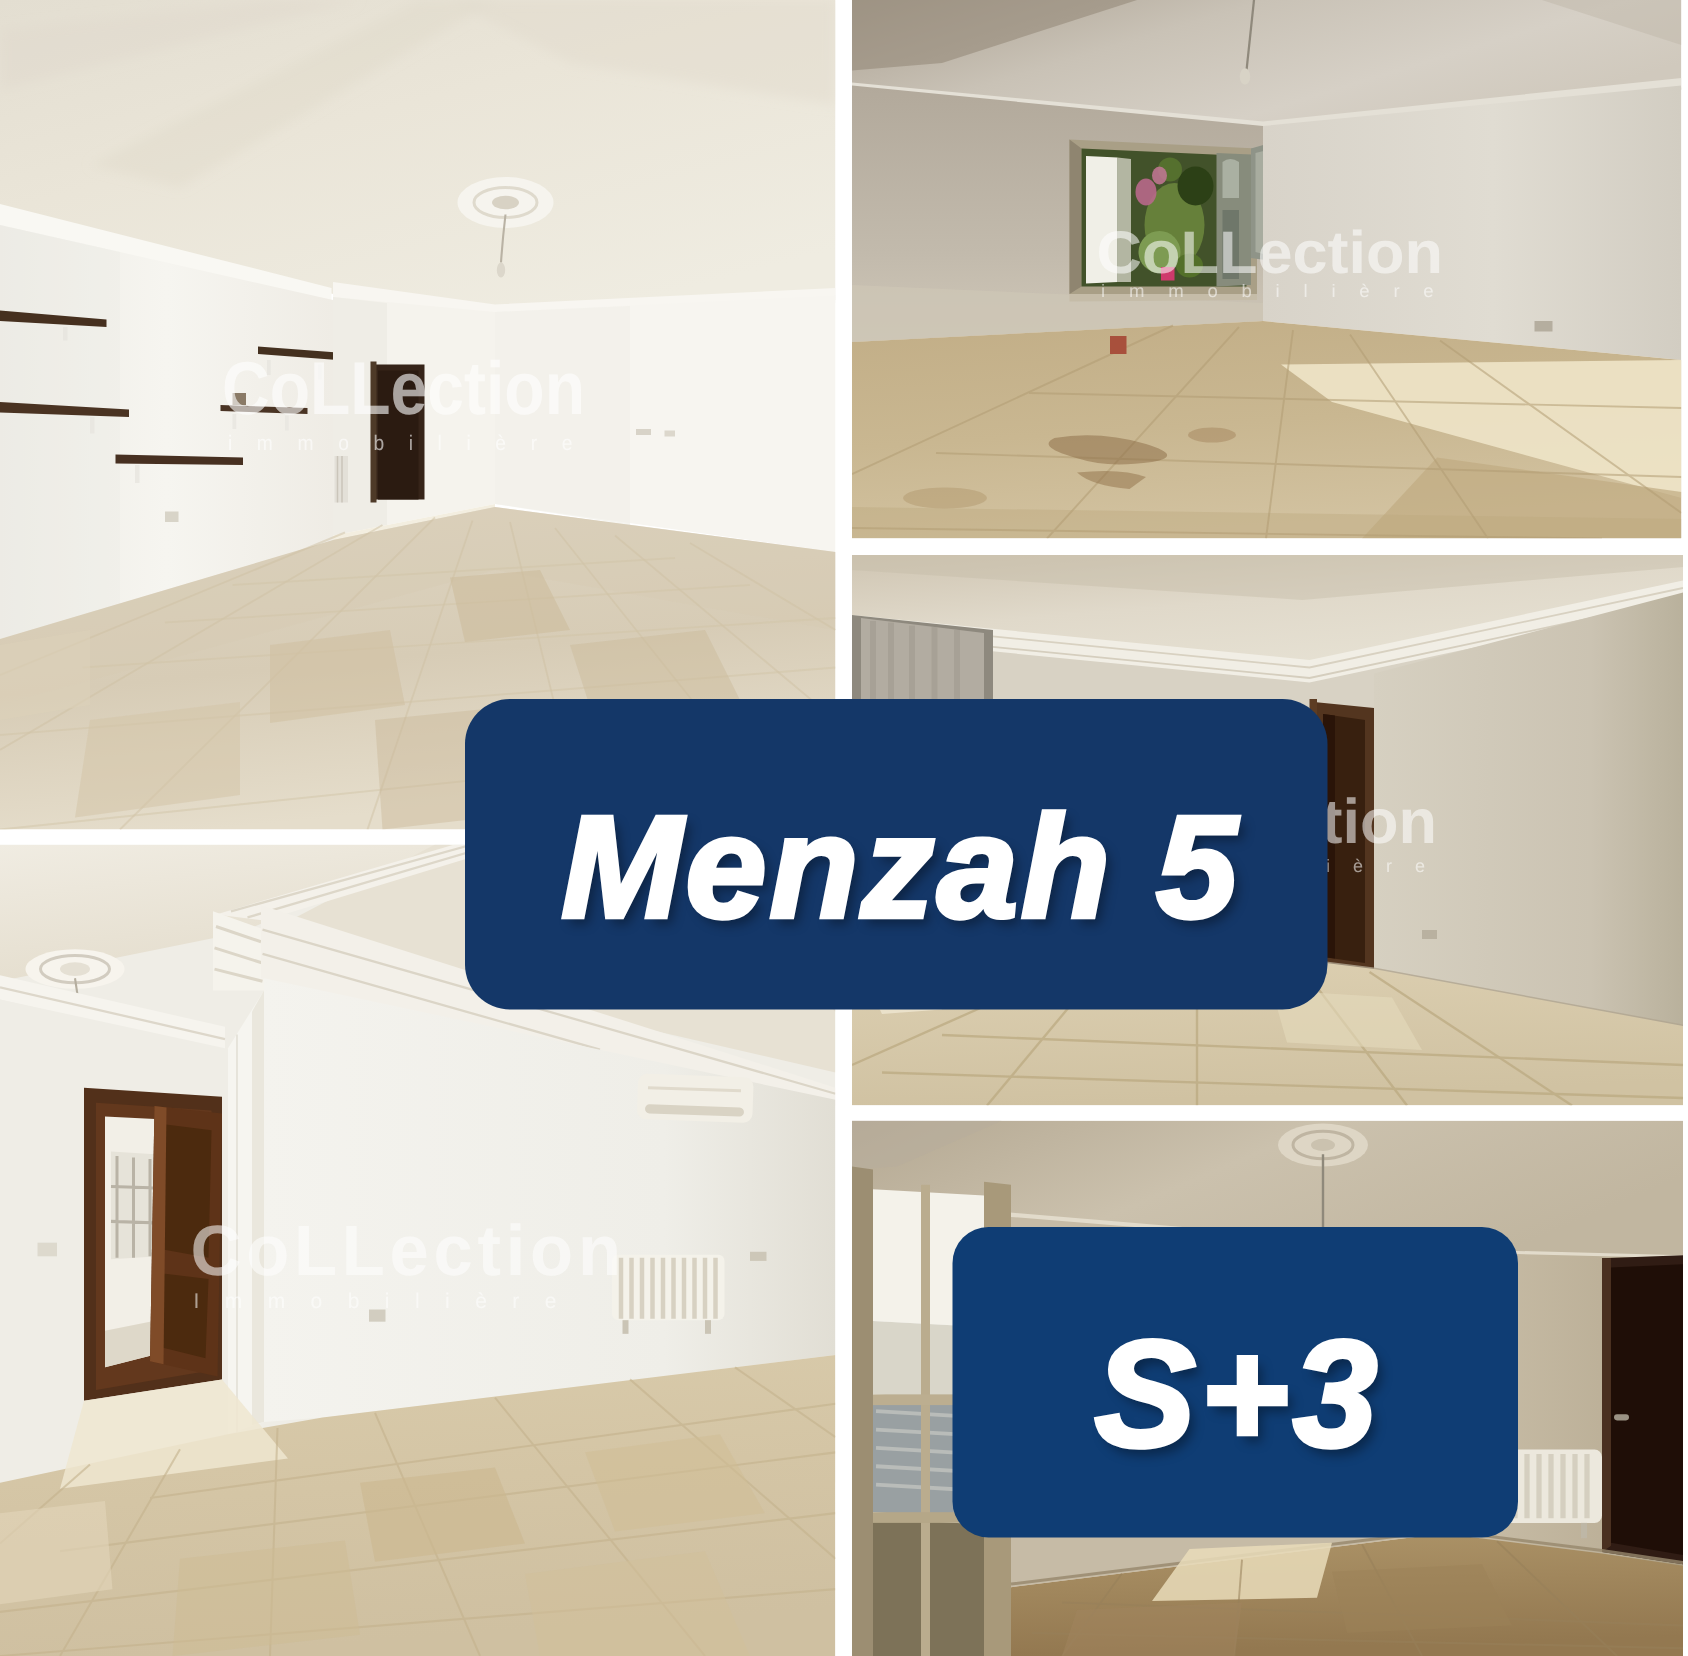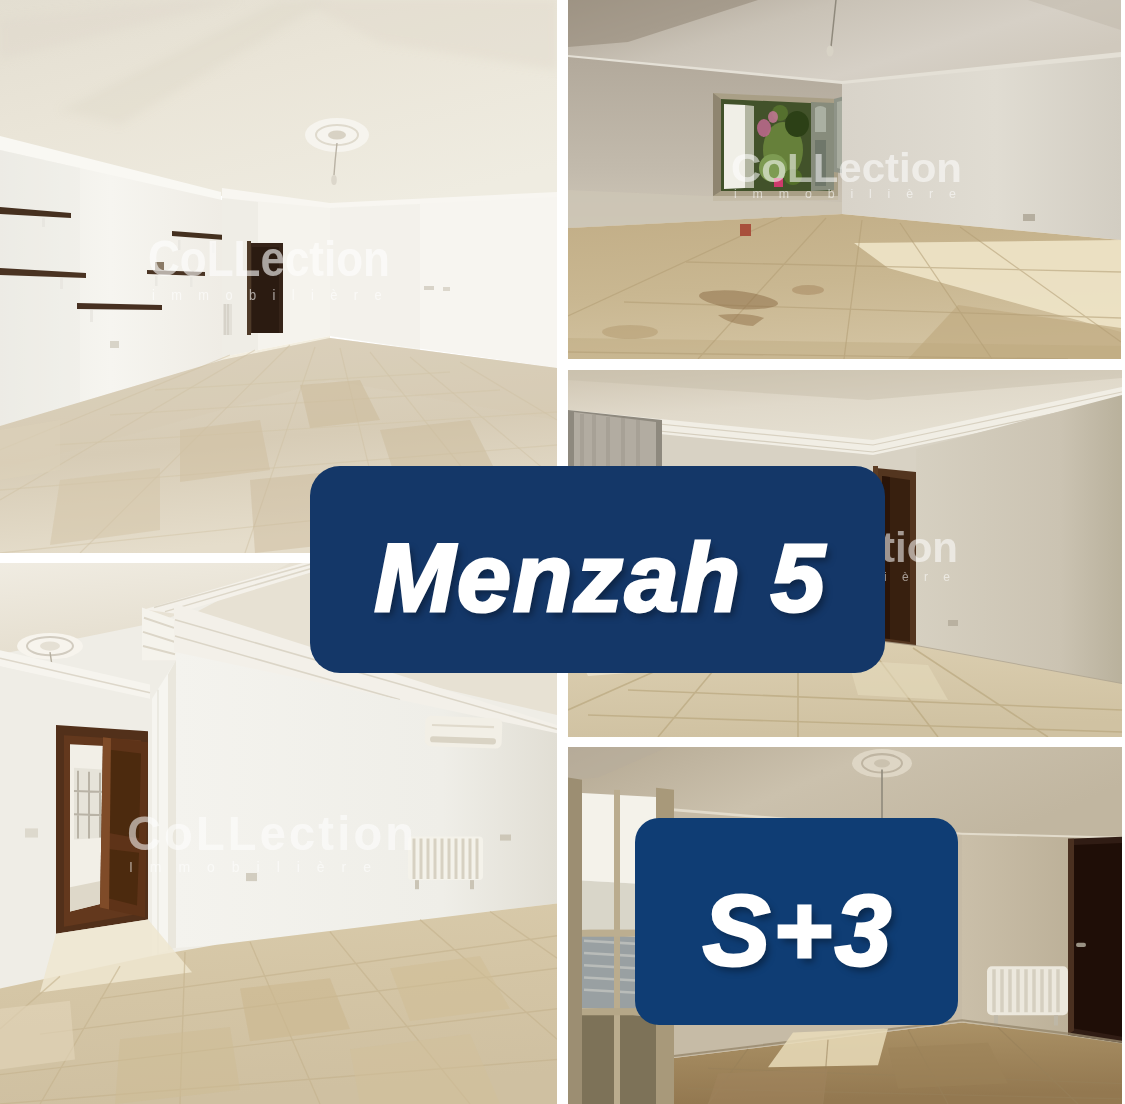--- a/index.html
+++ b/index.html
@@ -551,17 +551,17 @@
 <polygon points="320,295 420,290 440,330 330,335" fill="#9c8257" opacity="0.5"></polygon>
 <polygon points="150,320 260,315 255,350 140,350" fill="#a18660" opacity="0.45"></polygon>
         </g>
 </svg>
 </div>
 
 <div class="badge" style="left:310px;top:466px;width:575px;height:207px;border-radius:30px;">
 <span style="font-size:97px;text-shadow:4px 5px 7px rgba(0,0,0,0.35);-webkit-text-stroke:3px #fff;letter-spacing:2px;transform:translate(3px,2px);margin-top:12px;">Menzah 5</span>
 </div>
 
-<div class="badge" style="left:635px;top:818px;width:323px;height:207px;border-radius:24px;background:#0f3d74;">
+<div class="badge" style="left:635px;top:818px;width:377px;height:207px;border-radius:24px;background:#0f3d74;">
 <span style="font-size:101px;text-shadow:4px 5px 7px rgba(0,0,0,0.35);-webkit-text-stroke:3px #fff;letter-spacing:3px;transform:translate(2px,9px);">S+3</span>
 </div>
 
 </div>
 
 </body></html>

